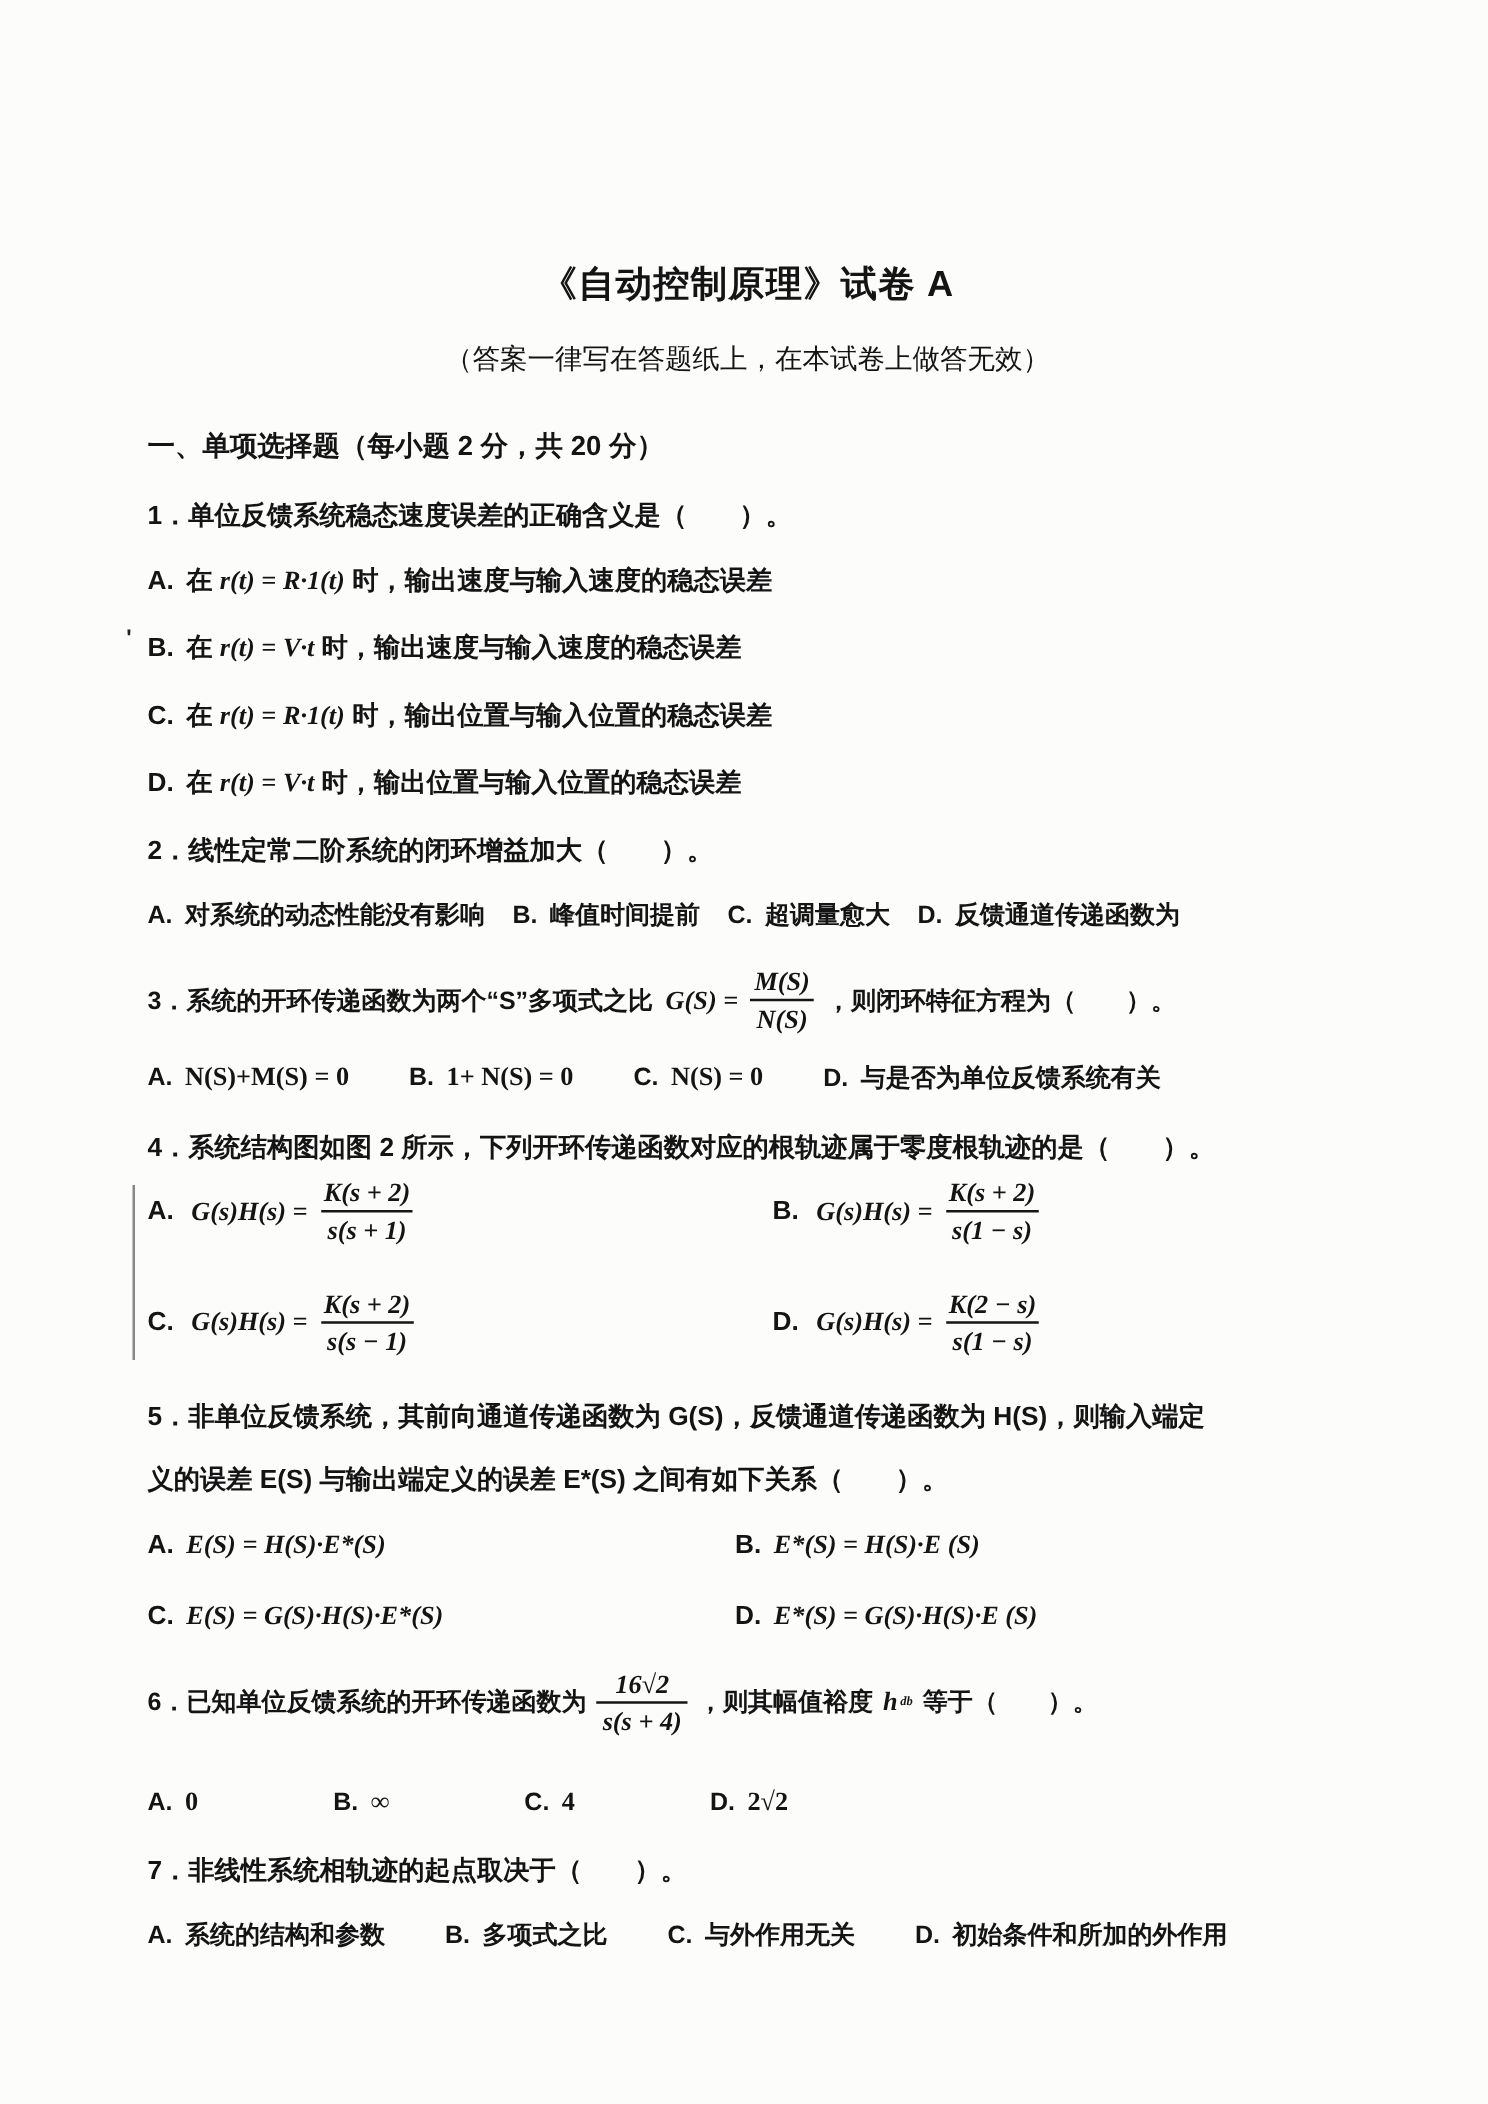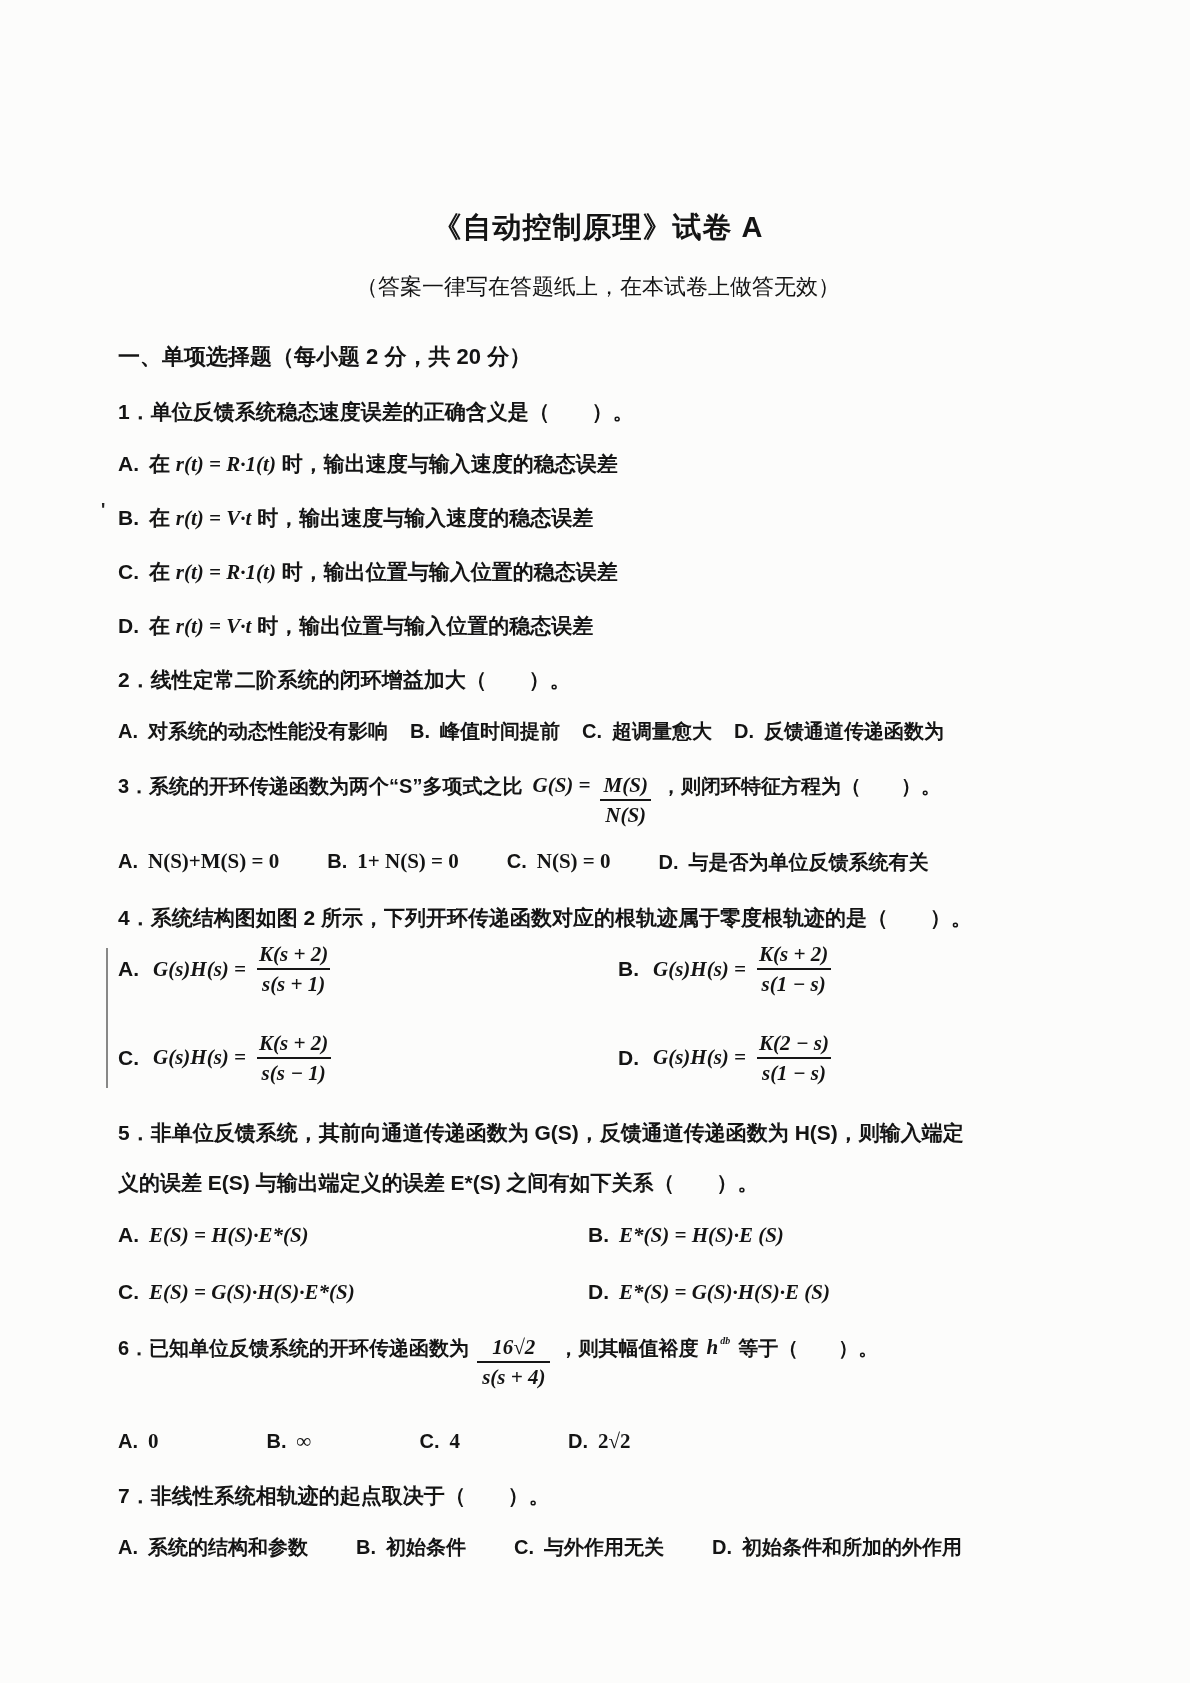--- a/index.html
+++ b/index.html
@@ -76,21 +76,21 @@
   .inline-opts .opt{margin-right:22px;}
   .inline-opts.wide .opt{margin-right:48px;}
   .inline-opts.extra-wide .opt{margin-right:108px;}
   .frac{
     display:inline-flex;flex-direction:column;align-items:center;
     vertical-align:middle;margin:0 8px;line-height:1.15;
   }
   .frac .num{padding:0 5px 2px 5px;}
   .frac .den{border-top:2px solid #161616;padding:2px 5px 0 5px;}
   .flex-row{
-    display:flex;
+    display:flex;align-items:center;
     font-size:20px;font-weight:700;
     margin:0 0 22px 0;white-space:nowrap;
   }
   .formula-grid{
     display:grid;
     grid-template-columns:500px 1fr;
     row-gap:34px;
     margin:6px 0 34px 0;
   }
   .formula-cell{
@@ -229,19 +229,19 @@
     <div class="inline-opts extra-wide">
       <span class="opt"><span class="opt-label">A.</span><span class="math" style="font-style:normal;">0</span></span>
       <span class="opt"><span class="opt-label">B.</span><span class="math" style="font-style:normal;">∞</span></span>
       <span class="opt"><span class="opt-label">C.</span><span class="math" style="font-style:normal;">4</span></span>
       <span class="opt"><span class="opt-label">D.</span><span class="math" style="font-style:normal;">2√2</span></span>
     </div>
 
     <div class="stem">7．非线性系统相轨迹的起点取决于（　　）。</div>
     <div class="inline-opts wide">
       <span class="opt"><span class="opt-label">A.</span><span>系统的结构和参数</span></span>
-      <span class="opt"><span class="opt-label">B.</span><span>初始条件</span></span>
+      <span class="opt"><span class="opt-label">B.</span><span>多项式之比</span></span>
       <span class="opt"><span class="opt-label">C.</span><span>与外作用无关</span></span>
       <span class="opt"><span class="opt-label">D.</span><span>初始条件和所加的外作用</span></span>
     </div>
 
   </div>
 </div>
 
 </body></html>

